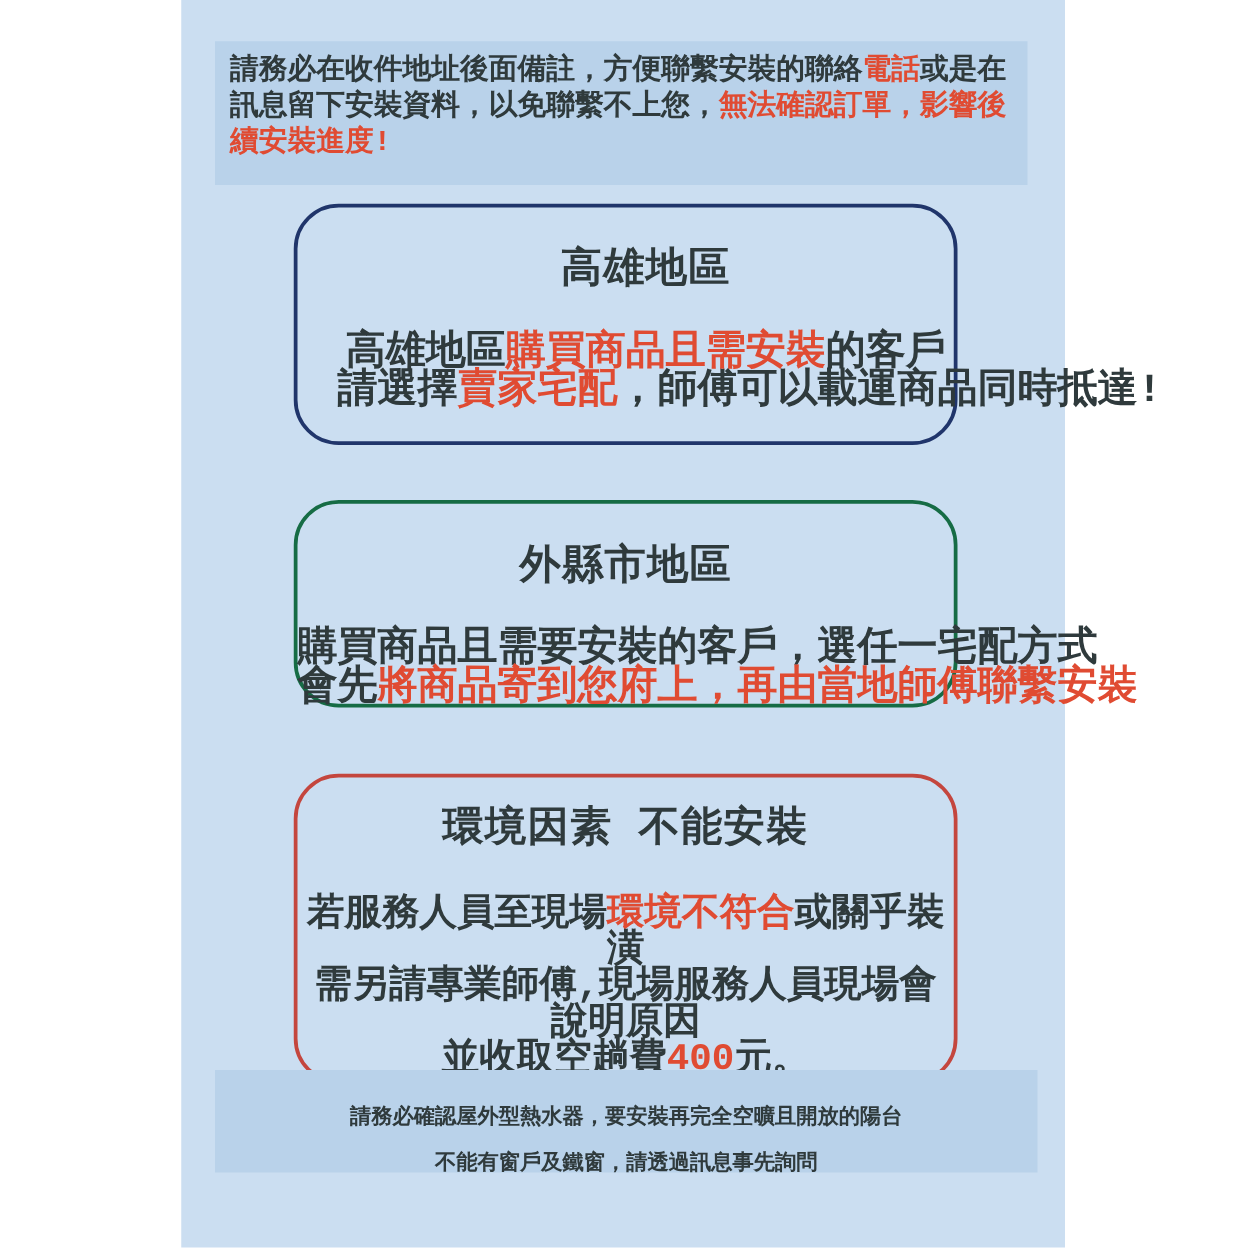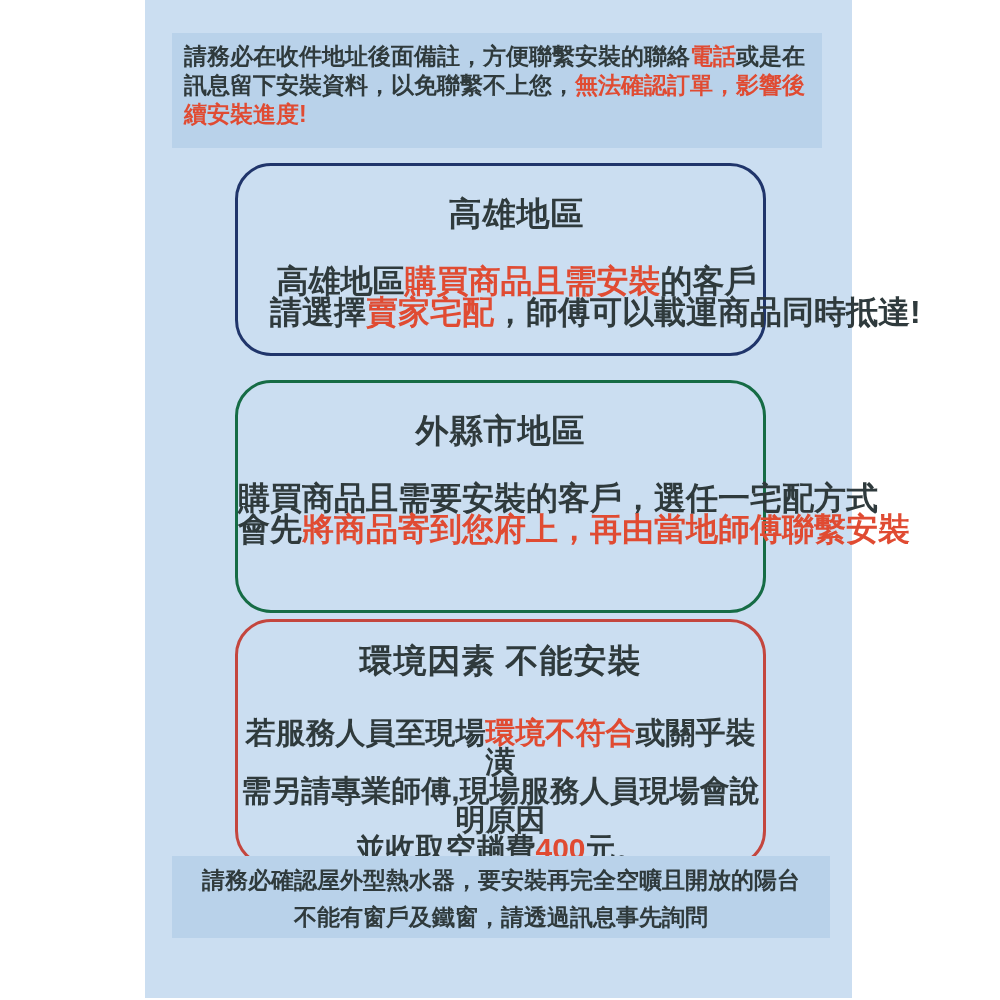--- a/index.html
+++ b/index.html
@@ -9,45 +9,45 @@
     --dark-text:#2f3a3c;
     --red-text:#e04b32;
     --navy-border:#20356b;
     --green-border:#166c45;
     --red-border:#c4463e;
   }
   html,body{margin:0;padding:0;}
   .page{
     position:relative;width:1000px;height:1000px;overflow:hidden;
     background:var(--page-bg);
-    font-family:Liberation Sans, sans-serif;
+    font-family:Liberation Mono, monospace;
   }
   .panel{
     position:absolute;left:145px;top:0;width:707px;height:998px;
     background:var(--panel-bg);
   }
   .note{
     position:absolute;background:var(--note-bg);color:var(--dark-text);
     font-weight:bold;box-sizing:border-box;
   }
   .top-note{
     left:27px;top:33px;width:650px;min-height:115px;
     padding:9px 12px;font-size:23px;line-height:29px;text-align:left;
   }
   .bottom-note{
     left:27px;top:856px;width:658px;height:82px;
-    padding-top:6px;font-size:23px;line-height:37px;text-align:center;
+    padding-top:20px;font-size:17px;line-height:37px;text-align:center;
   }
   .box{
     position:absolute;left:90px;width:531px;box-sizing:border-box;
     border-radius:36px;color:var(--dark-text);font-weight:bold;
     background:transparent;
   }
   .box-blue{top:163px;height:193px;border:3px solid var(--navy-border);padding-left:32px;}
-  .box-green{top:380px;height:233px;border:3px solid var(--green-border);}
+  .box-green{top:400px;height:166px;border:3px solid var(--green-border);}
   .box-red{top:619px;height:248px;border:3px solid var(--red-border);}
   .box-title{text-align:center;font-size:33px;margin-top:26px;letter-spacing:1px;}
   .box-red .box-title{margin-top:17px;}
   .box-body{text-align:center;font-size:32px;line-height:31px;margin-top:29px;}
   .box-red .box-body{font-size:30px;line-height:29px;margin-top:34px;}
   .red{color:var(--red-text);}
   .line{white-space:nowrap;}
   .box-red .line{white-space:normal;}
 </style>
 </head>

